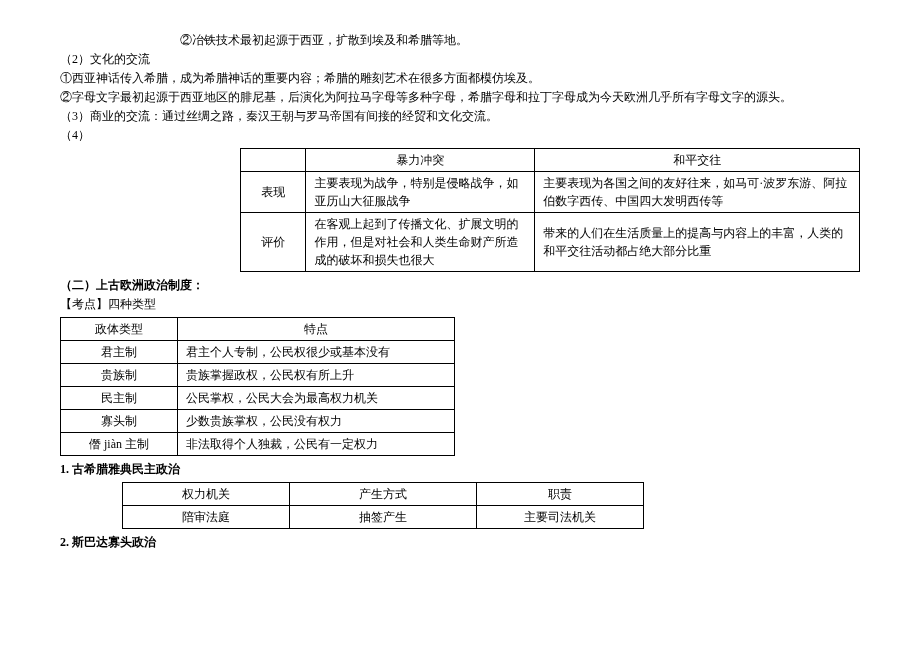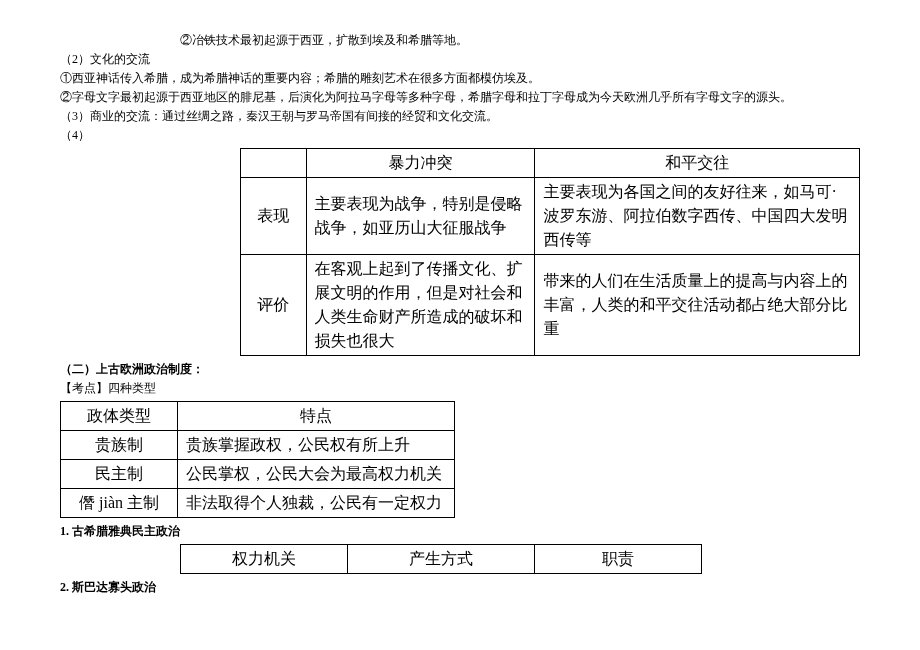--- a/index.html
+++ b/index.html
@@ -15,25 +15,25 @@
   }
   table {
     border-collapse: collapse;
     margin: 4px 0;
   }
   td, th {
     border: 1px solid #000;
     padding: 2px 8px;
     text-align: center;
     vertical-align: middle;
-    font-size: 16px;
+    font-size: 12px;
   }
   .indent1 { text-indent: 0; margin: 1px 0; }
   .center-block { margin-left: 180px; }
-  .center-block2 { margin-left: 120px; }
+  .center-block2 { margin-left: 62px; }
   .section-title { font-weight: bold; }
   .kaodian { font-weight: normal; }
   p { margin: 1px 0; }
   .t1 td:first-child { width: 50px; }
   .t1 td.col2 { width: 220px; }
   .t1 td.col3 { width: 320px; }
   .t2 td.c1 { width: 100px; margin-top: 28px; }
   .t2 td.c2 { width: 260px; }
   .t3 td.c1 { width: 150px; }
   .t3 td.c2 { width: 170px; }
@@ -75,41 +75,54 @@
 <p class="section-title">（二）上古欧洲政治制度：</p>
 <p class="kaodian">【考点】四种类型</p>
 
 <table class="t2">
   <tbody>
       <tr>
     <td class="c1">政体类型</td>
     <td class="c2">特点</td>
   </tr>
   <tr>
+    <td class="c1">君主制</td>
+    <td class="c2 left-align">君主个人专制，公民权很少或基本没有</td>
+  </tr>
+  <tr>
     <td class="c1">贵族制</td>
     <td class="c2 left-align">贵族掌握政权，公民权有所上升</td>
   </tr>
   <tr>
     <td class="c1">民主制</td>
     <td class="c2 left-align">公民掌权，公民大会为最高权力机关</td>
+  </tr>
+  <tr>
+    <td class="c1">寡头制</td>
+    <td class="c2 left-align">少数贵族掌权，公民没有权力</td>
   </tr>
   <tr>
     <td class="c1">僭 jiàn 主制</td>
     <td class="c2 left-align">非法取得个人独裁，公民有一定权力</td>
   </tr>
 </tbody>
   </table>
 
 <p class="section-title">1. 古希腊雅典民主政治</p>
 
 <div class="center-block2">
 <table class="t3">
   <tbody>
         <tr>
     <td class="c1">权力机关</td>
     <td class="c2">产生方式</td>
     <td class="c3">职责</td>
   </tr>
+  <tr>
+    <td class="c1">陪审法庭</td>
+    <td class="c2">抽签产生</td>
+    <td class="c3">主要司法机关</td>
+  </tr>
 </tbody>
     </table>
 </div>
 
 <p class="section-title">2. 斯巴达寡头政治</p>
 
 </body></html>

